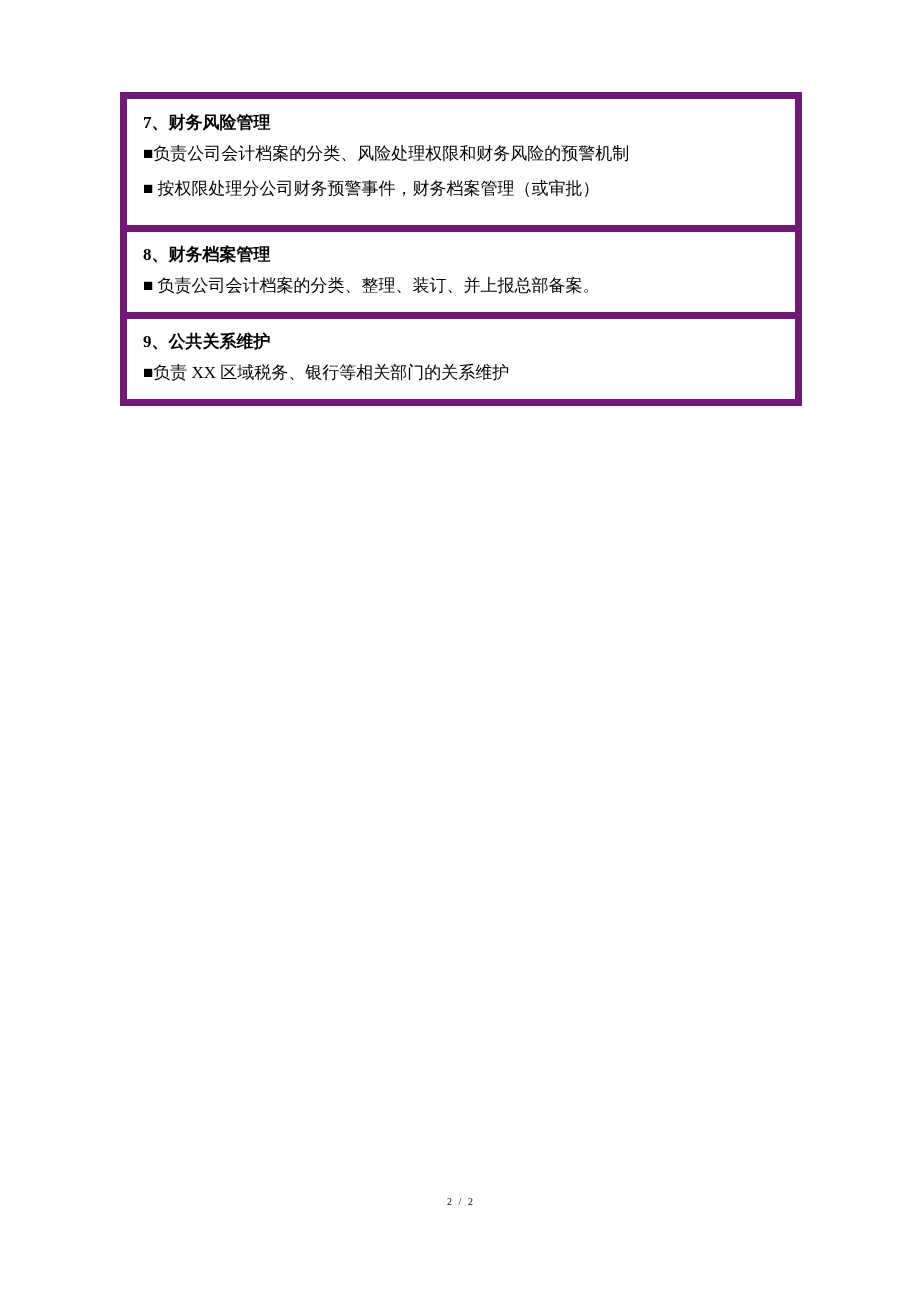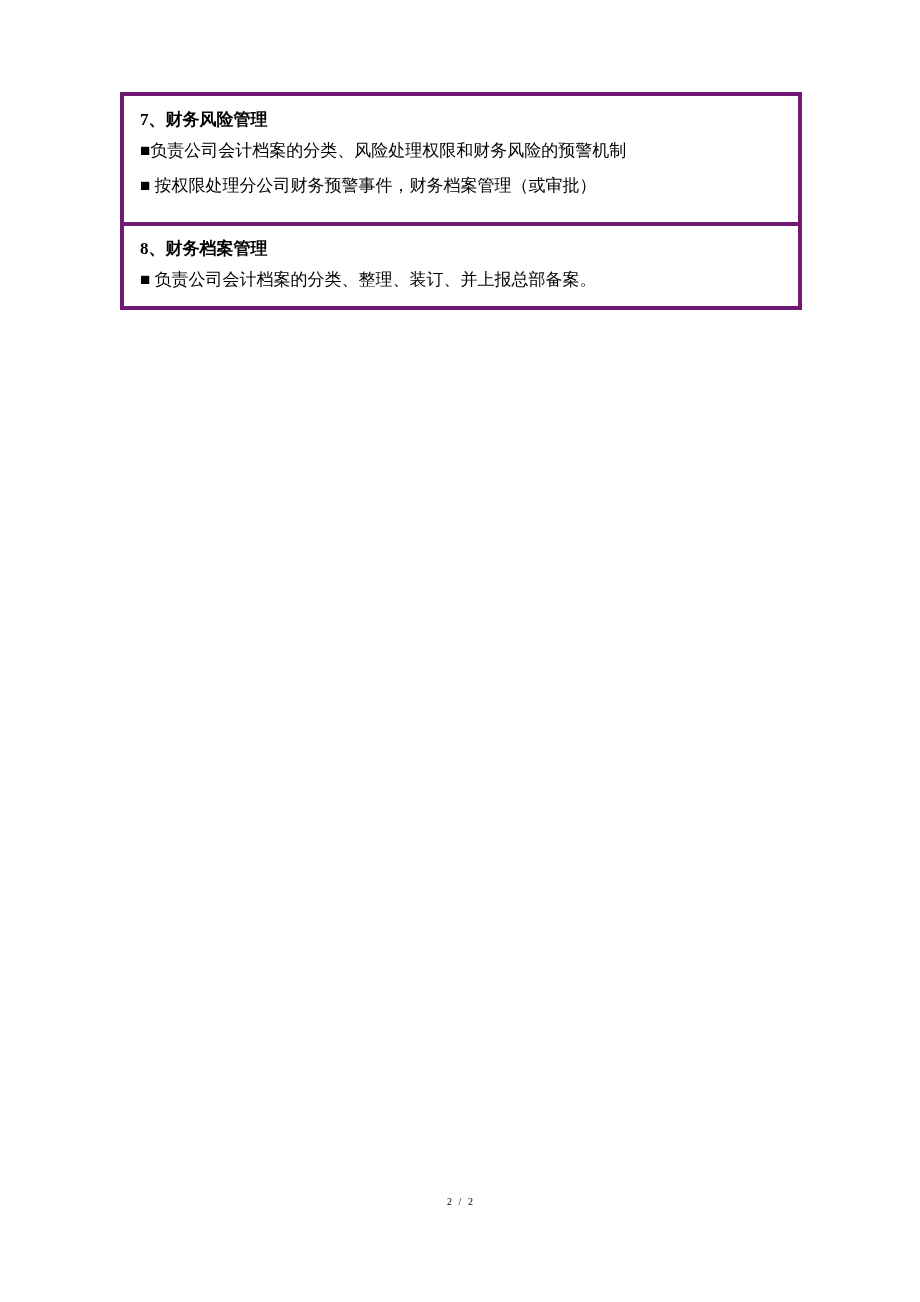--- a/index.html
+++ b/index.html
@@ -14,21 +14,21 @@
     }
     .page {
       padding: 92px 118px 0 120px;
     }
     .content-table {
       width: 100%;
       border-collapse: collapse;
       border: 1px solid #000;
     }
     .content-table td {
-      border: 4px solid #701a75;
+      border: 7px solid #701a75;
       padding: 8px;
       vertical-align: top;
     }
     .heading {
       font-weight: bold;
       padding: 3px 8px 3px 8px;
     }
     .bullet-line {
       padding: 3px 8px 3px 8px;
       line-height: 1.7;
@@ -59,17 +59,23 @@
         <div class="bullet-line">■ 按权限处理分公司财务预警事件，财务档案管理（或审批）</div>
         <div class="bottom-space"></div>
       </td>
     </tr>
     <tr>
       <td>
         <div class="heading">8、财务档案管理</div>
         <div class="bullet-line">■  负责公司会计档案的分类、整理、装订、并上报总部备案。</div>
       </td>
     </tr>
+    <tr>
+      <td>
+        <div class="heading">9、公共关系维护</div>
+        <div class="bullet-line">■负责 XX 区域税务、银行等相关部门的关系维护</div>
+      </td>
+    </tr>
   </tbody>
     </table>
 </div>
 
 <div class="page-number">2 / 2</div>
 
 </body></html>

